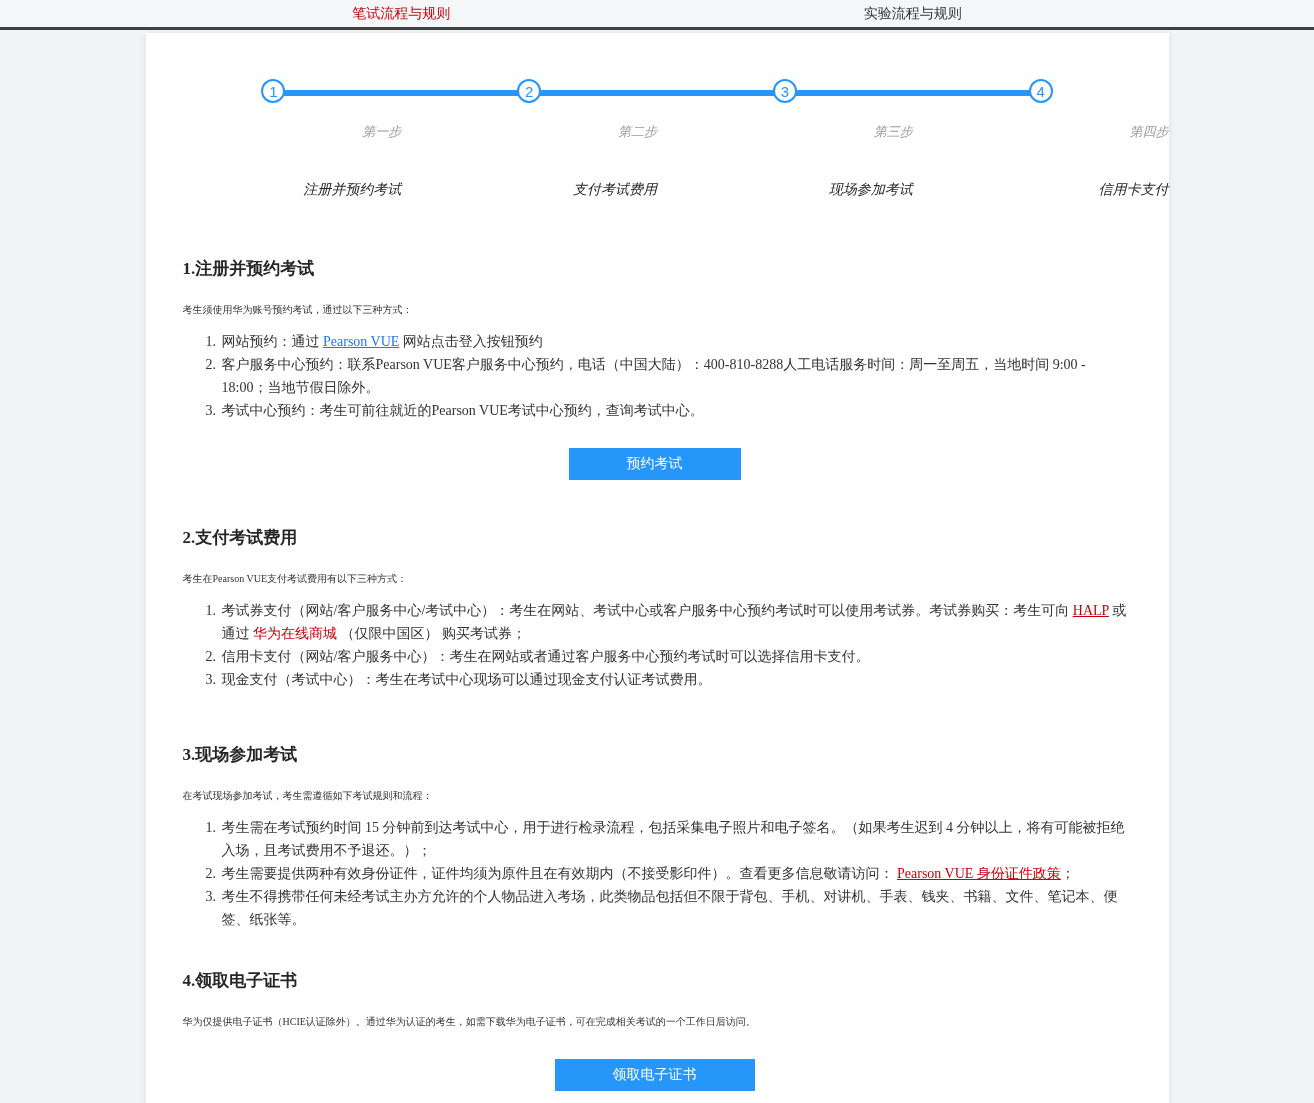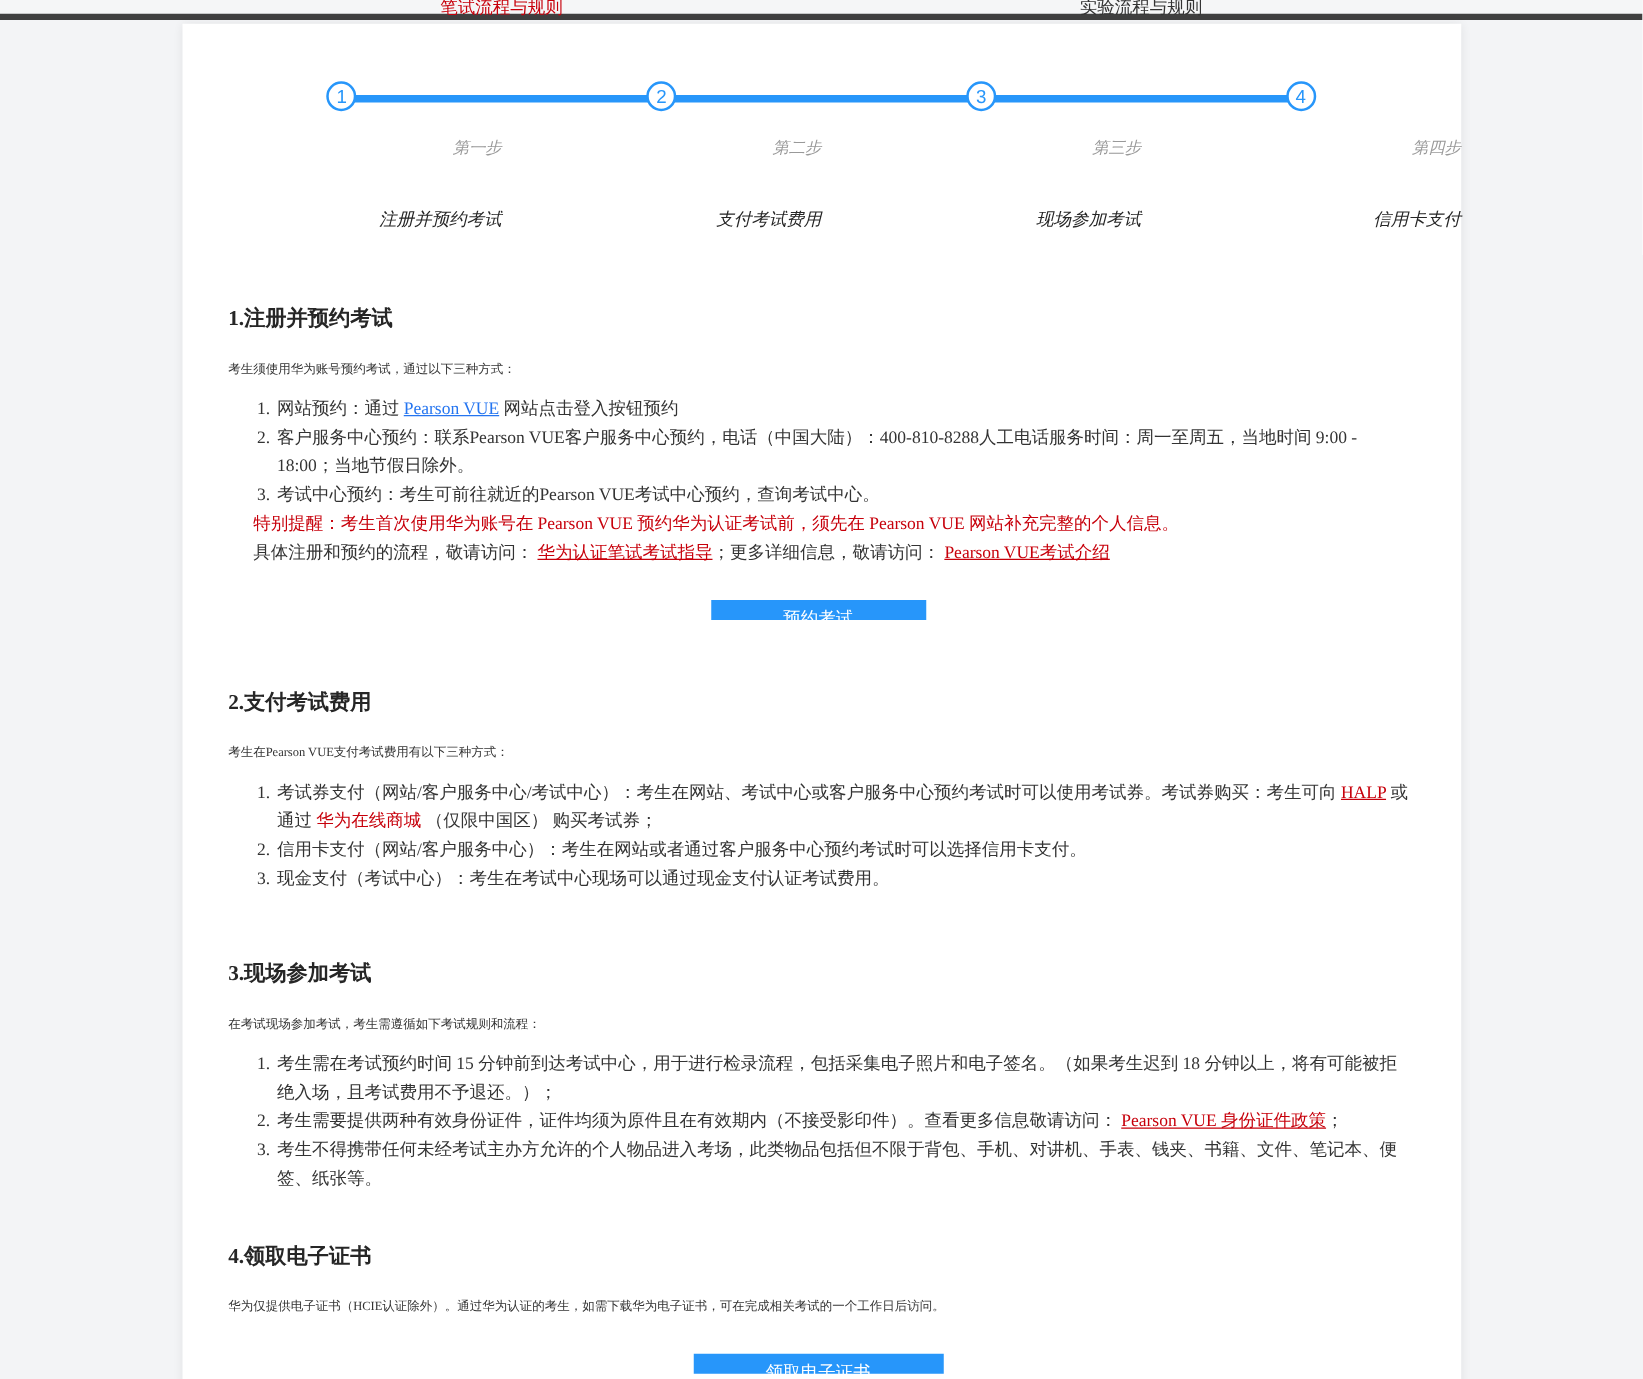--- a/index.html
+++ b/index.html
@@ -13,22 +13,22 @@
   html,body{margin:0;padding:0;}
   body{
     background:#f3f4f6;
     font-family:"Liberation Sans","DejaVu Sans",sans-serif;
     color:var(--text);
     width:1314px;
   }
   
   .topbar{
     background:#f5f6f7;
-    border-bottom:5px solid #404040;
-    height:16px;
+    border-bottom:3px solid #404040;
+    height:30px;
   }
   .topbar-inner{
     width:1023px;margin:0 auto;display:flex;height:100%;
   }
   .tab{
     flex:1;display:flex;align-items:center;justify-content:center;
     font-size:14px;color:#333;cursor:pointer;
   }
   .tab.active{color:var(--red);}
   
@@ -71,21 +71,21 @@
   .olist li{padding-left:2px;}
   .notes{margin-left:20px;line-height:23px;font-size:14px;}
   .em-red{color:var(--red);}
   a{cursor:pointer;}
   a.link{color:var(--link);text-decoration:underline;}
   a.link-red{color:var(--red);text-decoration:underline;}
   a.link-red-plain{color:var(--red);text-decoration:none;}
   .btn-row{text-align:center;margin-top:26px;}
   .blue-btn{
     background:var(--accent);color:#fff;border:none;
-    font-size:14px;height:16px;cursor:pointer;
+    font-size:14px;height:32px;cursor:pointer;
     font-family:inherit;line-height:32px;padding:0;
   }
   .btn-book{width:172px;}
   .btn-cert{width:200px;}
   .sec3{margin-top:52px;}
   .sec4{margin-top:38px;}
 </style>
 </head>
 <body>
 
@@ -131,44 +131,40 @@
   <div class="content">
 
     <section class="sec first">
       <h3 class="sec-title">1.注册并预约考试</h3>
       <p class="intro">考生须使用华为账号预约考试，通过以下三种方式：</p>
       <ol class="olist">
           <li><span>网站预约：通过 </span><a class="link">Pearson VUE</a><span> 网站点击登入按钮预约</span></li>
           <li><span>客户服务中心预约：联系Pearson VUE客户服务中心预约，电话（中国大陆）：400-810-8288人工电话服务时间：周一至周五，当地时间 9:00 - 18:00；当地节假日除外。</span></li>
           <li><span>考试中心预约：考生可前往就近的Pearson VUE考试中心预约，查询考试中心。</span></li>
         </ol>
-      <div class="notes">
-          <div class="note-line"><span class="em-red">特别提醒：考生首次使用华为账号在 Pearson VUE 预约华为认证考试前，须先在 Pearson VUE 网站补充完整的个人信息。</span></div>
-          <div class="note-line"><span>具体注册和预约的流程，敬请访问： </span><a class="link-red">华为认证笔试考试指导</a><span>；更多详细信息，敬请访问： </span><a class="link-red">Pearson VUE考试介绍</a></div>
-        </div>
       <div class="btn-row">
         <button class="blue-btn btn-book">预约考试</button>
       </div>
     </section>
 
     <section class="sec">
       <h3 class="sec-title">2.支付考试费用</h3>
       <p class="intro">考生在Pearson VUE支付考试费用有以下三种方式：</p>
       <ol class="olist">
           <li><span>考试券支付（网站/客户服务中心/考试中心）：考生在网站、考试中心或客户服务中心预约考试时可以使用考试券。考试券购买：考生可向 </span><a class="link-red">HALP</a><span> 或通过 </span><a class="link-red-plain">华为在线商城</a><span> （仅限中国区） 购买考试券；</span></li>
           <li><span>信用卡支付（网站/客户服务中心）：考生在网站或者通过客户服务中心预约考试时可以选择信用卡支付。</span></li>
           <li><span>现金支付（考试中心）：考生在考试中心现场可以通过现金支付认证考试费用。</span></li>
         </ol>
     </section>
 
     <section class="sec sec3">
       <h3 class="sec-title">3.现场参加考试</h3>
       <p class="intro">在考试现场参加考试，考生需遵循如下考试规则和流程：</p>
       <ol class="olist">
-          <li><span>考生需在考试预约时间 15 分钟前到达考试中心，用于进行检录流程，包括采集电子照片和电子签名。（如果考生迟到 18 分钟以上，将有可能被拒绝入场，且考试费用不予退还。）；</span></li>
+          <li><span>考生需在考试预约时间 15 分钟前到达考试中心，用于进行检录流程，包括采集电子照片和电子签名。（如果考生迟到 4 分钟以上，将有可能被拒绝入场，且考试费用不予退还。）；</span></li>
           <li><span>考生需要提供两种有效身份证件，证件均须为原件且在有效期内（不接受影印件）。查看更多信息敬请访问： </span><a class="link-red">Pearson VUE 身份证件政策</a><span>；</span></li>
           <li><span>考生不得携带任何未经考试主办方允许的个人物品进入考场，此类物品包括但不限于背包、手机、对讲机、手表、钱夹、书籍、文件、笔记本、便签、纸张等。</span></li>
         </ol>
     </section>
 
     <section class="sec sec4">
       <h3 class="sec-title">4.领取电子证书</h3>
       <p class="intro">华为仅提供电子证书（HCIE认证除外）。通过华为认证的考生，如需下载华为电子证书，可在完成相关考试的一个工作日后访问。</p>
       <div class="btn-row">
         <button class="blue-btn btn-cert">领取电子证书</button>

